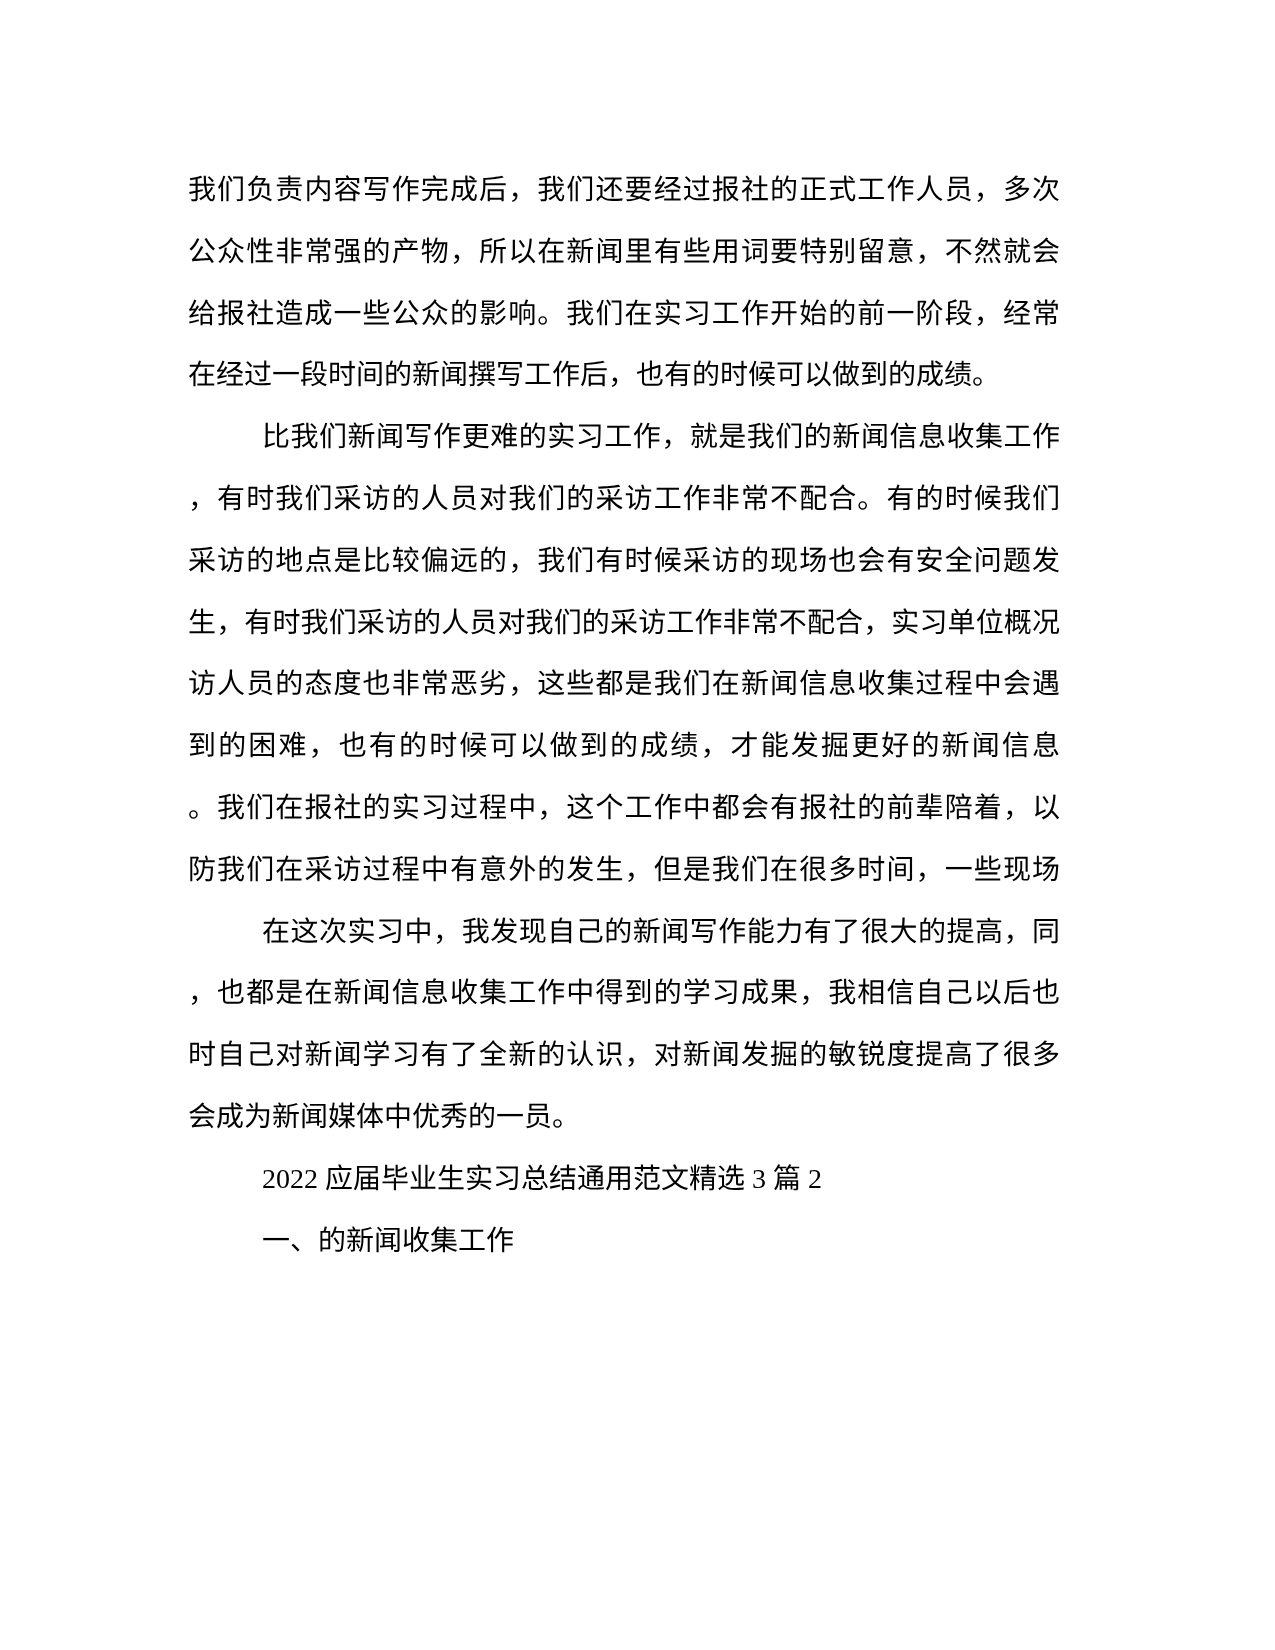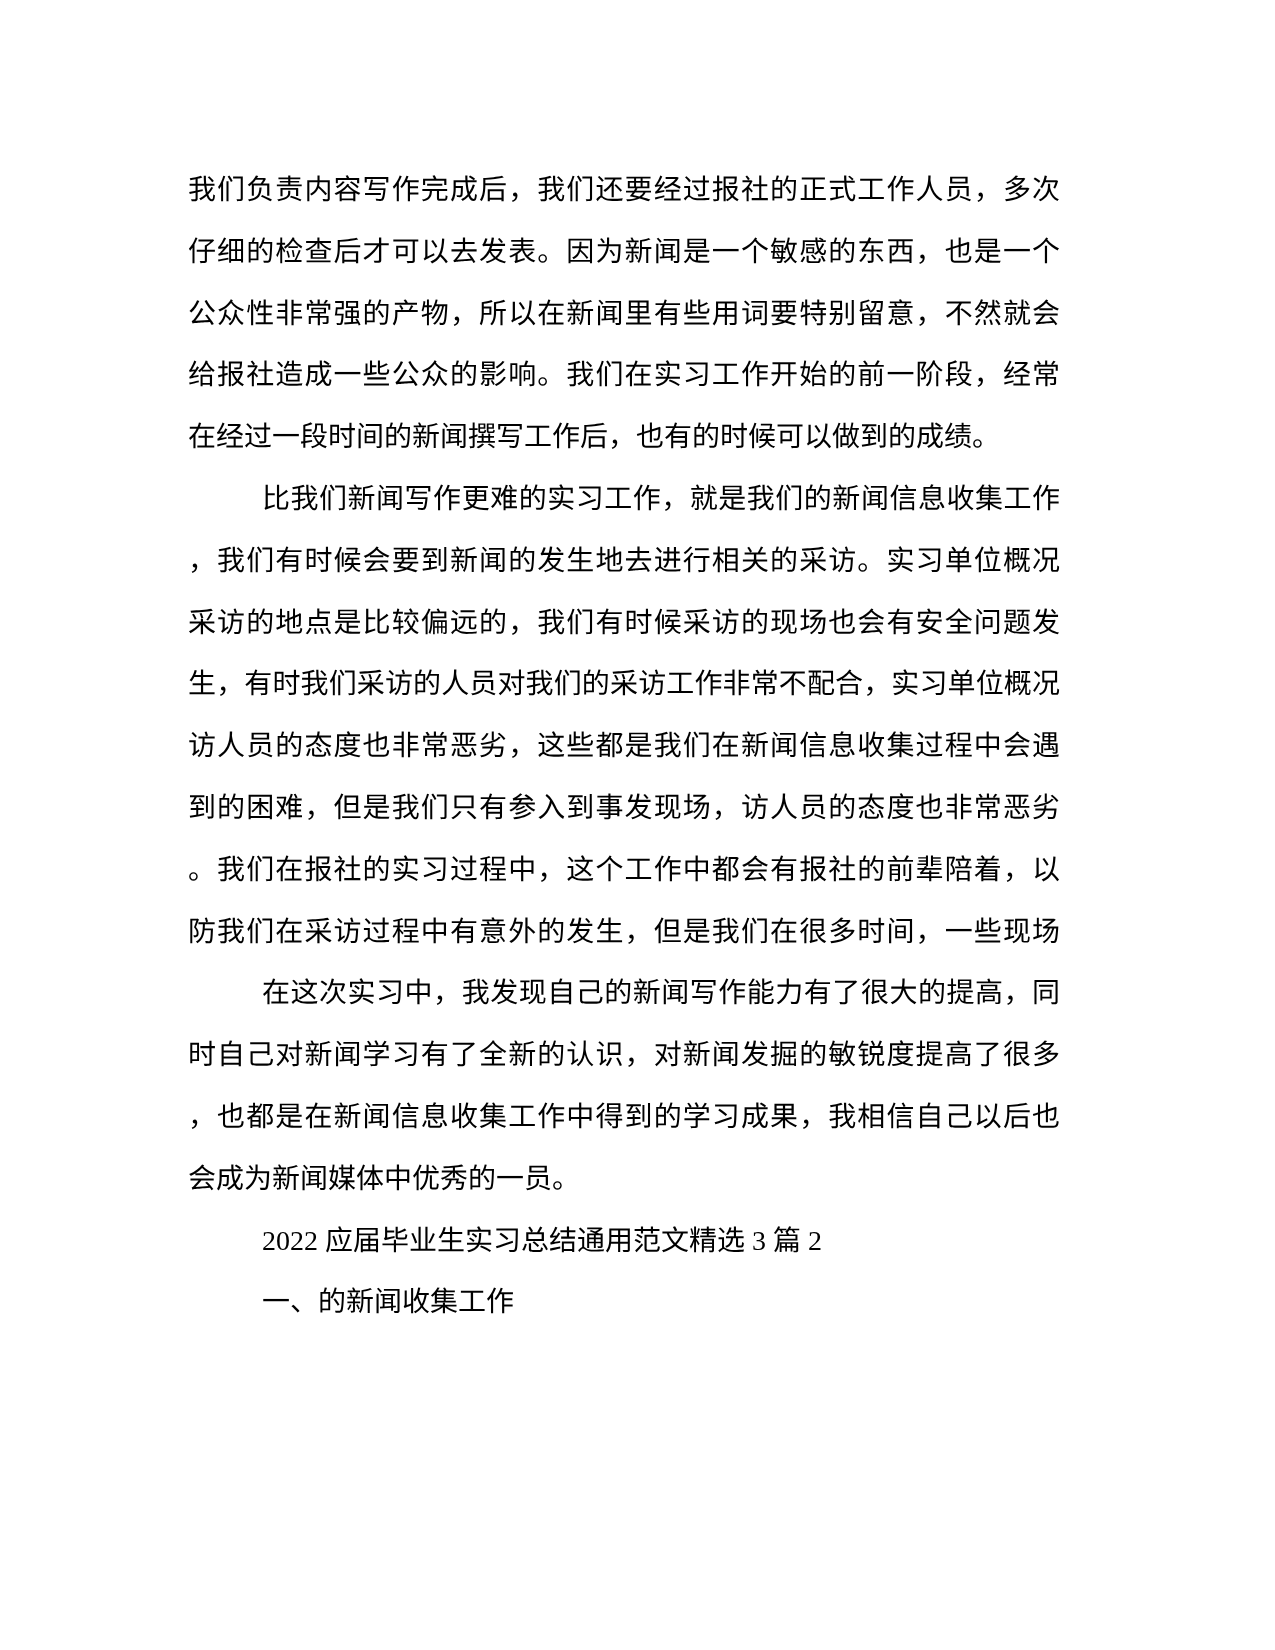--- a/index.html
+++ b/index.html
@@ -39,32 +39,31 @@
   .line.indent {
     text-indent: 74px;
   }
 </style>
 </head>
 <body>
 
 <div class="page">
   <div class="doc-body">
     <div class="line">我们负责内容写作完成后，我们还要经过报社的正式工作人员，多次</div>
-    <div class="line">仔细的检查后才可以去发表。因为新闻是一个敏感的东西，也是一个</div>
     <div class="line">公众性非常强的产物，所以在新闻里有些用词要特别留意，不然就会</div>
     <div class="line">给报社造成一些公众的影响。我们在实习工作开始的前一阶段，经常</div>
     <div class="line last">在经过一段时间的新闻撰写工作后，也有的时候可以做到的成绩。</div>
     <div class="line indent">比我们新闻写作更难的实习工作，就是我们的新闻信息收集工作</div>
-    <div class="line">，我们有时候会要到新闻的发生地去进行相关的采访。实习单位概况</div>
+    <div class="line">，有时我们采访的人员对我们的采访工作非常不配合。有的时候我们</div>
     <div class="line">采访的地点是比较偏远的，我们有时候采访的现场也会有安全问题发</div>
     <div class="line">生，有时我们采访的人员对我们的采访工作非常不配合，实习单位概况</div>
     <div class="line">访人员的态度也非常恶劣，这些都是我们在新闻信息收集过程中会遇</div>
-    <div class="line">到的困难，但是我们只有参入到事发现场，访人员的态度也非常恶劣</div>
+    <div class="line">到的困难，也有的时候可以做到的成绩，才能发掘更好的新闻信息</div>
     <div class="line">。我们在报社的实习过程中，这个工作中都会有报社的前辈陪着，以</div>
     <div class="line">防我们在采访过程中有意外的发生，但是我们在很多时间，一些现场</div>
     <div class="line indent">在这次实习中，我发现自己的新闻写作能力有了很大的提高，同</div>
+    <div class="line">，也都是在新闻信息收集工作中得到的学习成果，我相信自己以后也</div>
     <div class="line">时自己对新闻学习有了全新的认识，对新闻发掘的敏锐度提高了很多</div>
-    <div class="line">，也都是在新闻信息收集工作中得到的学习成果，我相信自己以后也</div>
     <div class="line last">会成为新闻媒体中优秀的一员。</div>
     <div class="line indent last">2022 应届毕业生实习总结通用范文精选 3 篇 2</div>
     <div class="line indent last">一、的新闻收集工作</div>
   </div>
 </div>
 
 </body></html>

